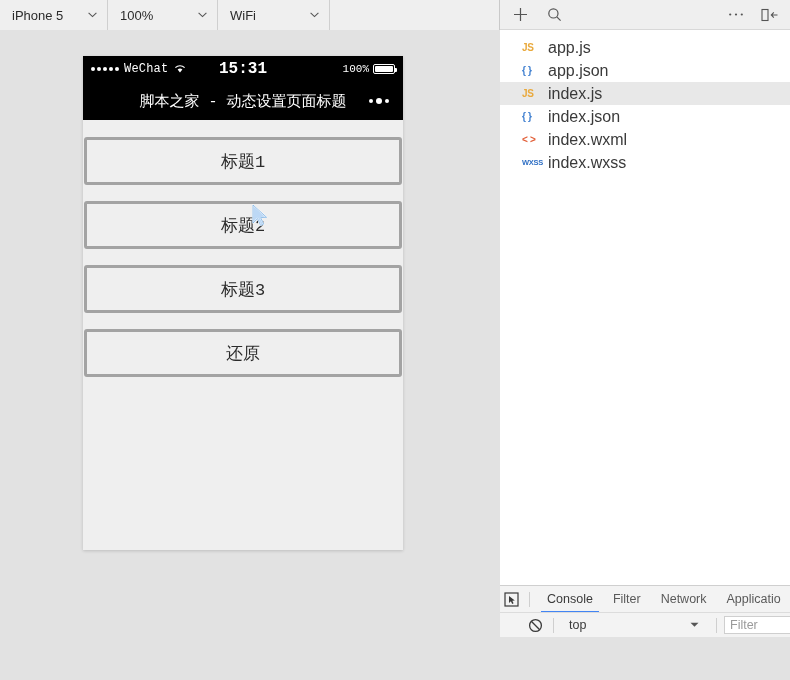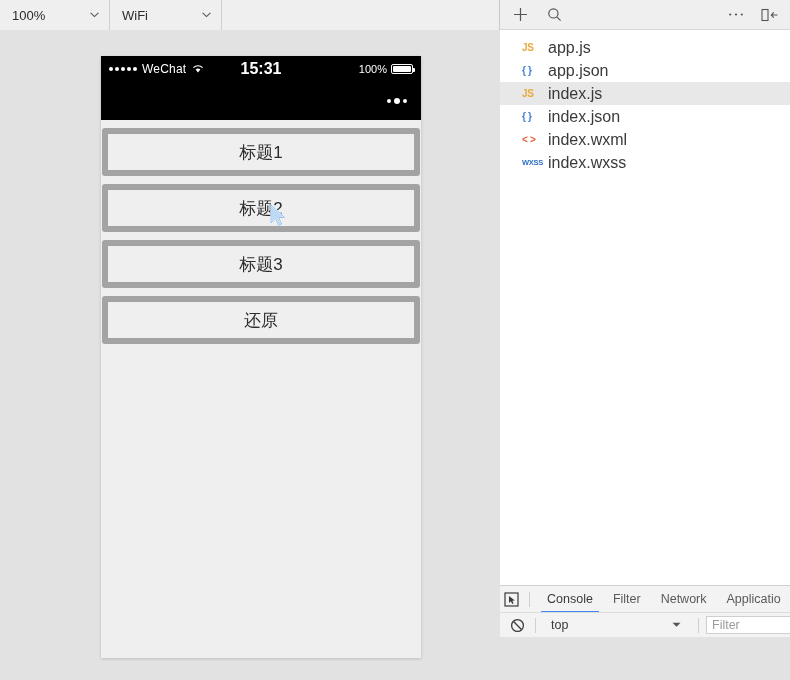--- a/index.html
+++ b/index.html
@@ -69,27 +69,28 @@
   .sim-body {
     position: relative;
     width: 500px;
     height: 650px;
     background: #e2e2e2;
   }
 
   
   .phone {
     position: absolute;
-    left: 101px;
+    left: 83px;
     top: 26px;
     width: 320px;
-    height: 602px;
+    height: 494px;
     background: #efefef;
     box-shadow: 0 1px 3px rgba(0,0,0,0.16);
     overflow: hidden;
+    font-family: Liberation Mono, monospace;
   }
 
   .status-bar {
     position: relative;
     height: 26px;
     background: #000;
     color: #fff;
     display: flex;
     align-items: center;
     padding: 0 8px;
@@ -175,24 +176,24 @@
 
   .mp-screen {
     height: 538px;
     background: #efefef;
     padding-top: 1px;
   }
 
   .btn-row {
     position: relative;
     width: 318px;
-    margin: 7px auto 8px auto;
+    margin: 16px auto 8px auto;
     height: 48px;
     background: #efefef;
-    border: 6px solid #a3a3a3;
+    border: 3px solid #a3a3a3;
     border-radius: 3px;
     display: flex;
     align-items: center;
     justify-content: center;
     cursor: pointer;
   }
   .btn-row .btn-label {
     font-size: 17px;
     color: #2b2b2b;
   }
@@ -308,21 +309,21 @@
     left: 4px; right: 4px; bottom: 0;
     height: 2px;
     background: #4285f4;
   }
 
   .dt-filterbar {
     display: flex;
     align-items: center;
     height: 24px;
     background: #f3f3f3;
-    padding-left: 6px;
+    padding-left: 24px;
     gap: 0;
   }
   .dt-clear {
     width: 22px; height: 20px;
     display: flex; align-items: center; justify-content: center;
     cursor: pointer;
     flex: 0 0 auto;
   }
   .dt-context {
     position: relative;
@@ -356,20 +357,26 @@
 </style>
 </head>
 <body>
 
 <div id="app">
 
   <div class="sim-pane">
 
     <div class="sim-toolbar">
 
+      <div class="sim-select dev">
+        <span class="sel-label">iPhone 5</span>
+        <svg class="chev" viewBox="0 0 9 6">
+          <path d="M0.6 0.8 L4.5 4.6 L8.4 0.8" fill="none" stroke="#555" stroke-width="1.1"></path>
+        </svg>
+      </div>
 
       <div class="sim-select zoom">
         <span class="sel-label">100%</span>
         <svg class="chev" viewBox="0 0 9 6">
           <path d="M0.6 0.8 L4.5 4.6 L8.4 0.8" fill="none" stroke="#555" stroke-width="1.1"></path>
         </svg>
       </div>
 
       <div class="sim-select net">
         <span class="sel-label">WiFi</span>
@@ -403,20 +410,21 @@
           <div class="sb-time">15:31</div>
           <div class="sb-right">
             <span>100%</span>
             <span class="sb-batt">
                 <i></i>
               </span>
           </div>
         </div>
 
         <div class="nav-bar">
+          <span class="nav-title">脚本之家 - 动态设置页面标题</span>
           <span class="nav-menu">
             <i></i>
               <i class="big"></i>
               <i></i>
           </span>
         </div>
 
         <div class="mp-screen">
 
           <div class="btn-row">

